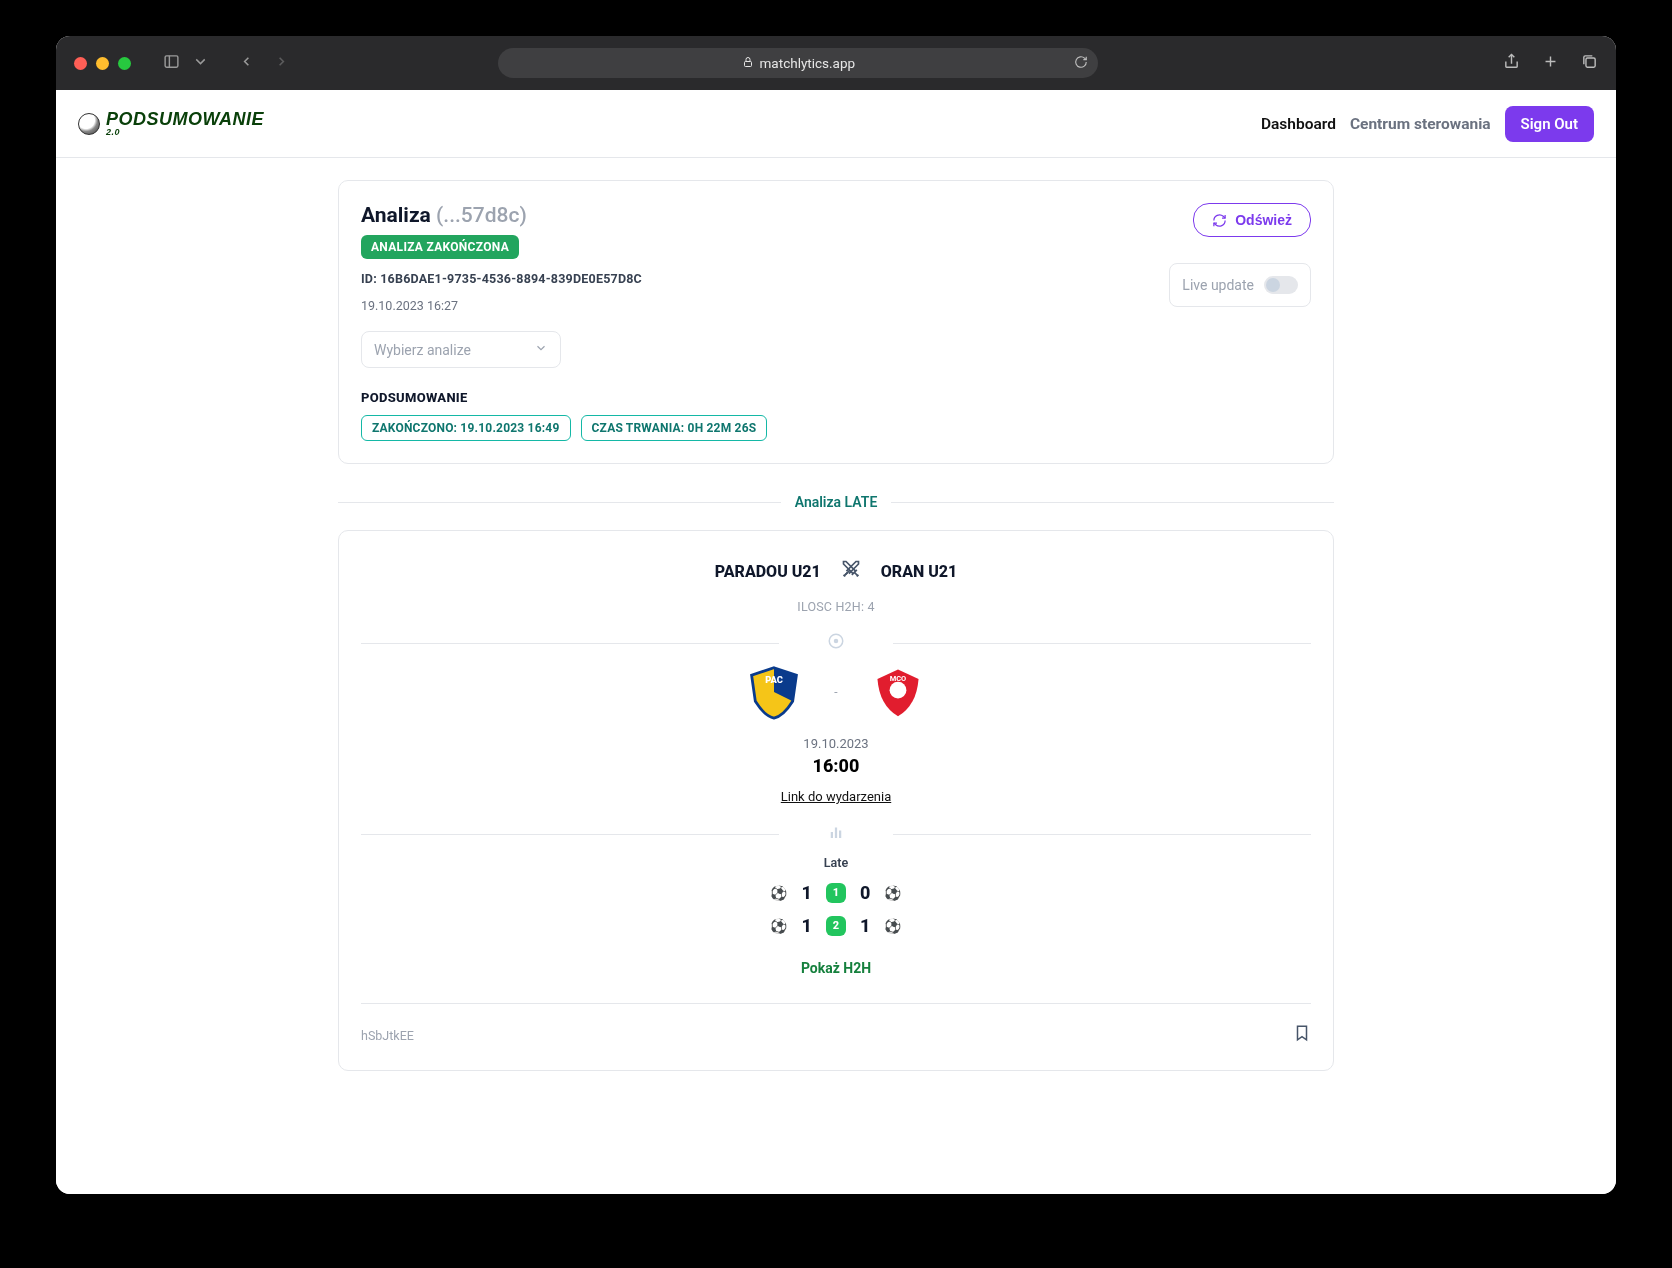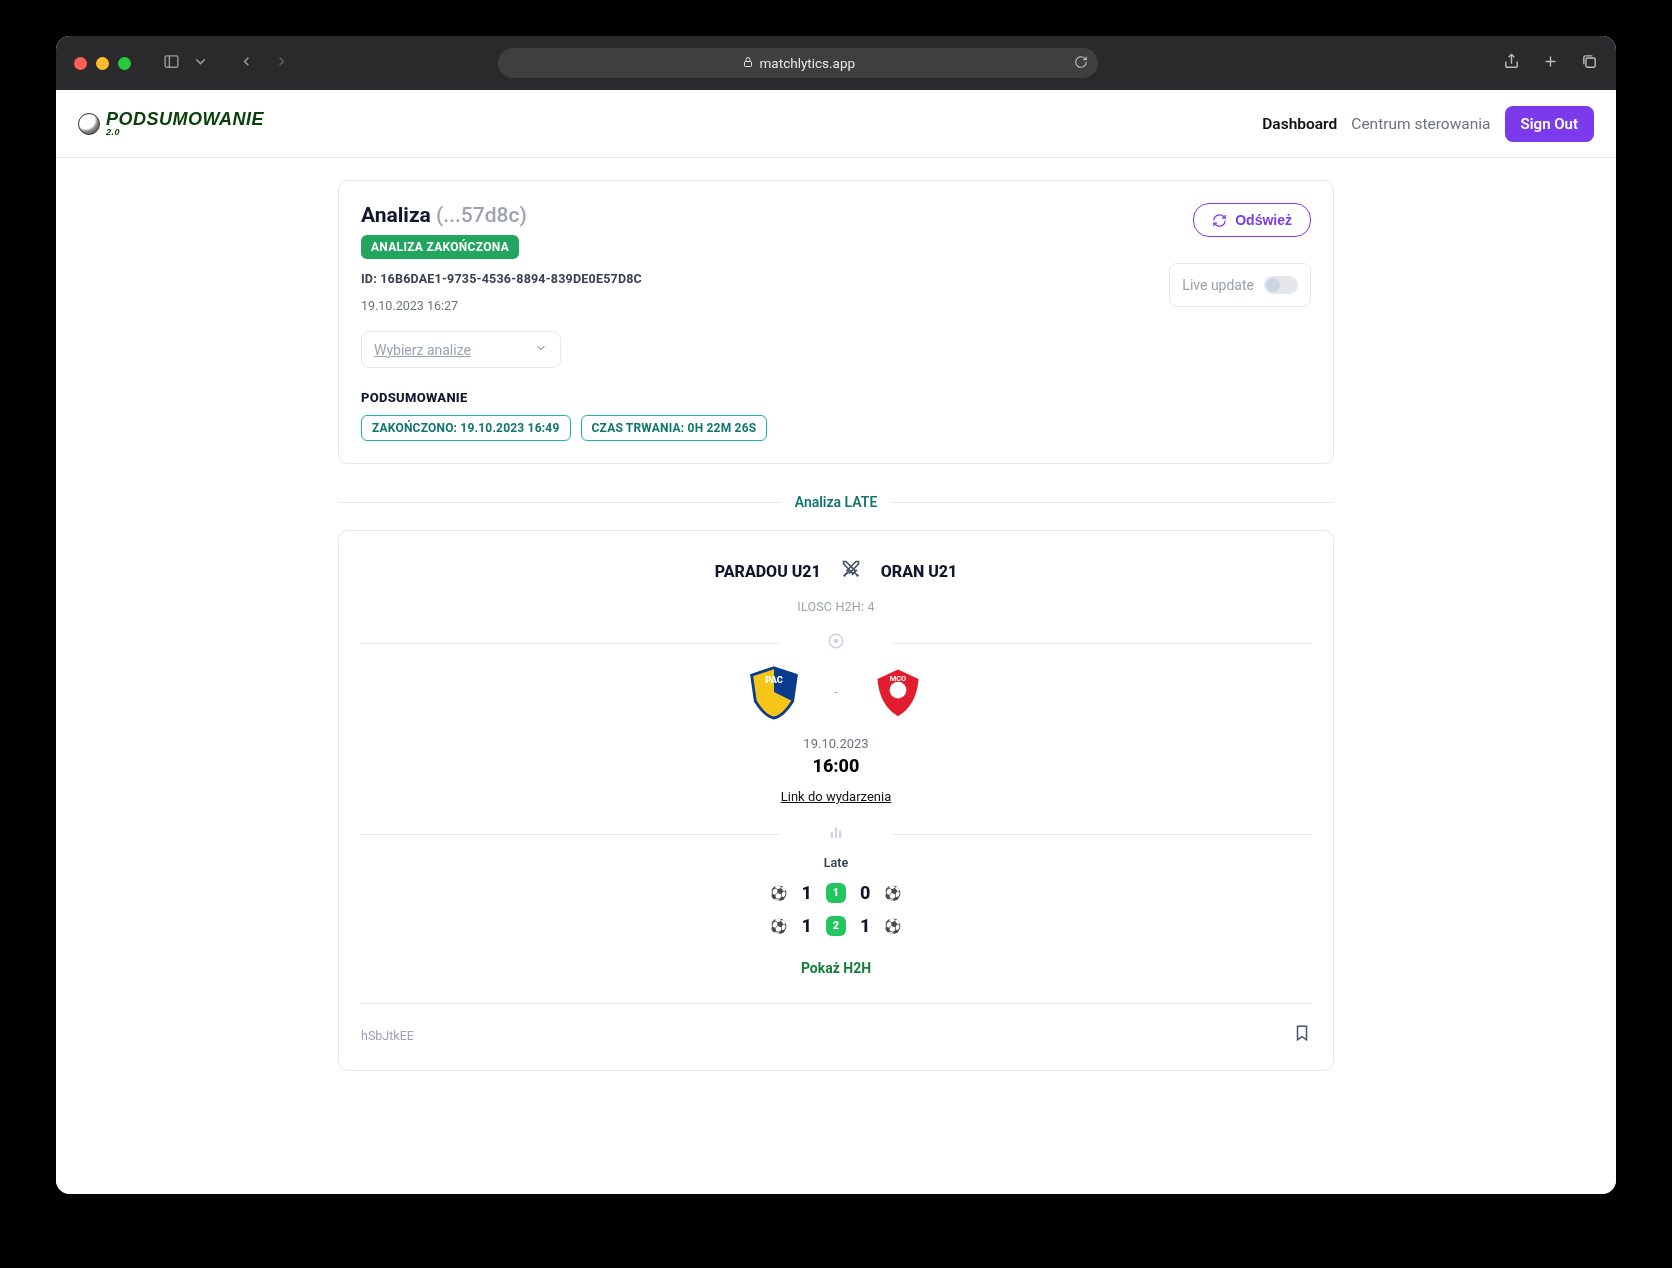--- a/index.html
+++ b/index.html
@@ -73,21 +73,21 @@
     font-weight:900; font-style:italic;
     letter-spacing:.5px;
     font-size:18px;
     color:#0a400a;
     font-family: Impact, "Arial Black", sans-serif;
   }
   .logo .ball { width:22px; height:22px; border-radius:50%; background: radial-gradient(circle at 35% 30%, #fff 0 45%, #888 60%, #333 100%); border:1px solid #333;}
   .logo .sub { font-size:9px; font-weight:700; color:#0a400a; }
   .nav { margin-left:auto; display:flex; align-items:center; gap:14px; font-size:15.5px; }
   .nav a.dashboard { color:#111; font-weight:600; }
-  .nav a.centrum { color:#6b7280; font-weight:400;}
+  .nav a.centrum { color:#6b7280; font-weight:700;}
   .signout {
     background:#7c3aed;
     color:#fff;
     padding:9px 16px;
     border-radius:8px;
     font-weight:600;
     font-size:15px;
   }
   .content {
     max-width: 996px;
@@ -139,21 +139,21 @@
   .toggle { width:34px; height:18px; border-radius:10px; background:#e5e7eb; position:relative;}
   .toggle::after{content:"";position:absolute;width:14px;height:14px;border-radius:50%;background:#cbd5e1;top:2px;left:2px;}
   .select {
     margin-top:18px;
     width:200px;
     border:1px solid #e5e7eb;
     border-radius:8px;
     padding:9px 12px;
     color:#9ca3af;
     font-size:14px;
-    display:flex; justify-content:space-between; align-items:center;text-decoration:underline;
+    display:flex; justify-content:space-between; align-items:center;
   }
   .summary-h { font-size:13px; font-weight:800; color:#0f172a; margin-top:22px; letter-spacing:.3px;}
   .chip-row { display:flex; gap:10px; margin-top:10px;text-align:center; }
   .chip-teal {
     border:1px solid #14b8a6;
     color:#0f766e;
     font-size:12px;
     font-weight:700;
     padding:5px 10px;
     border-radius:6px;

